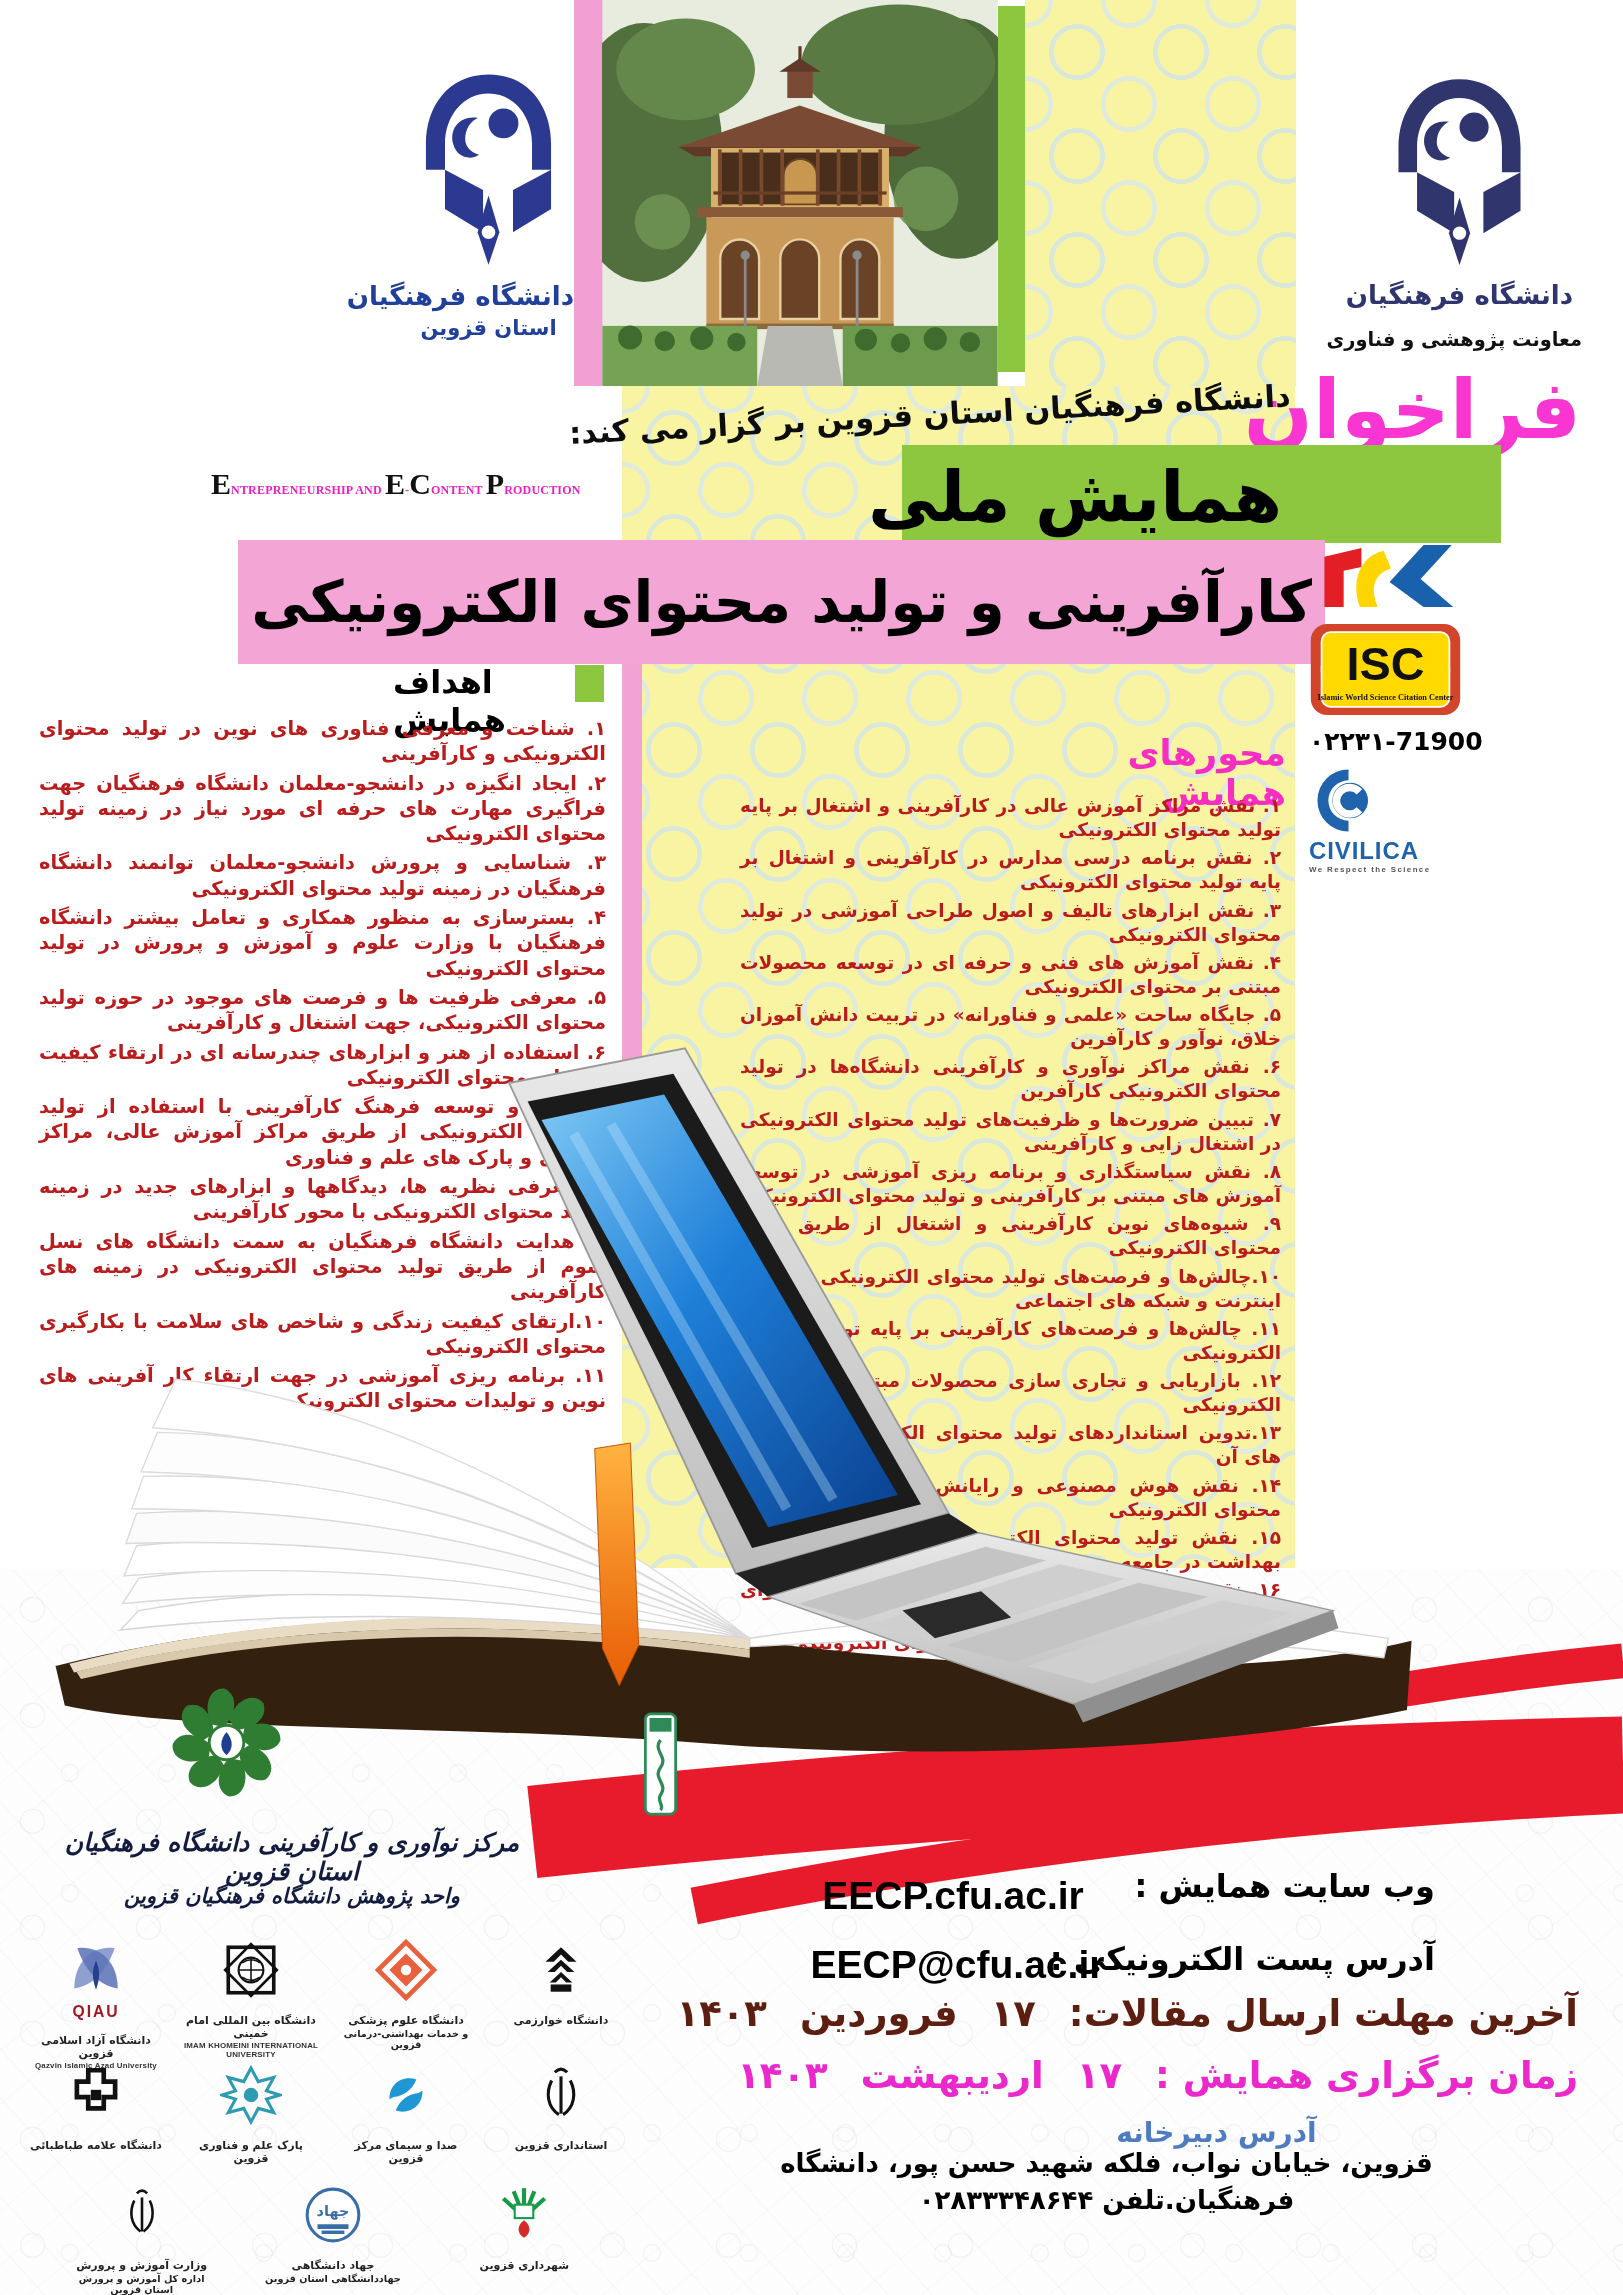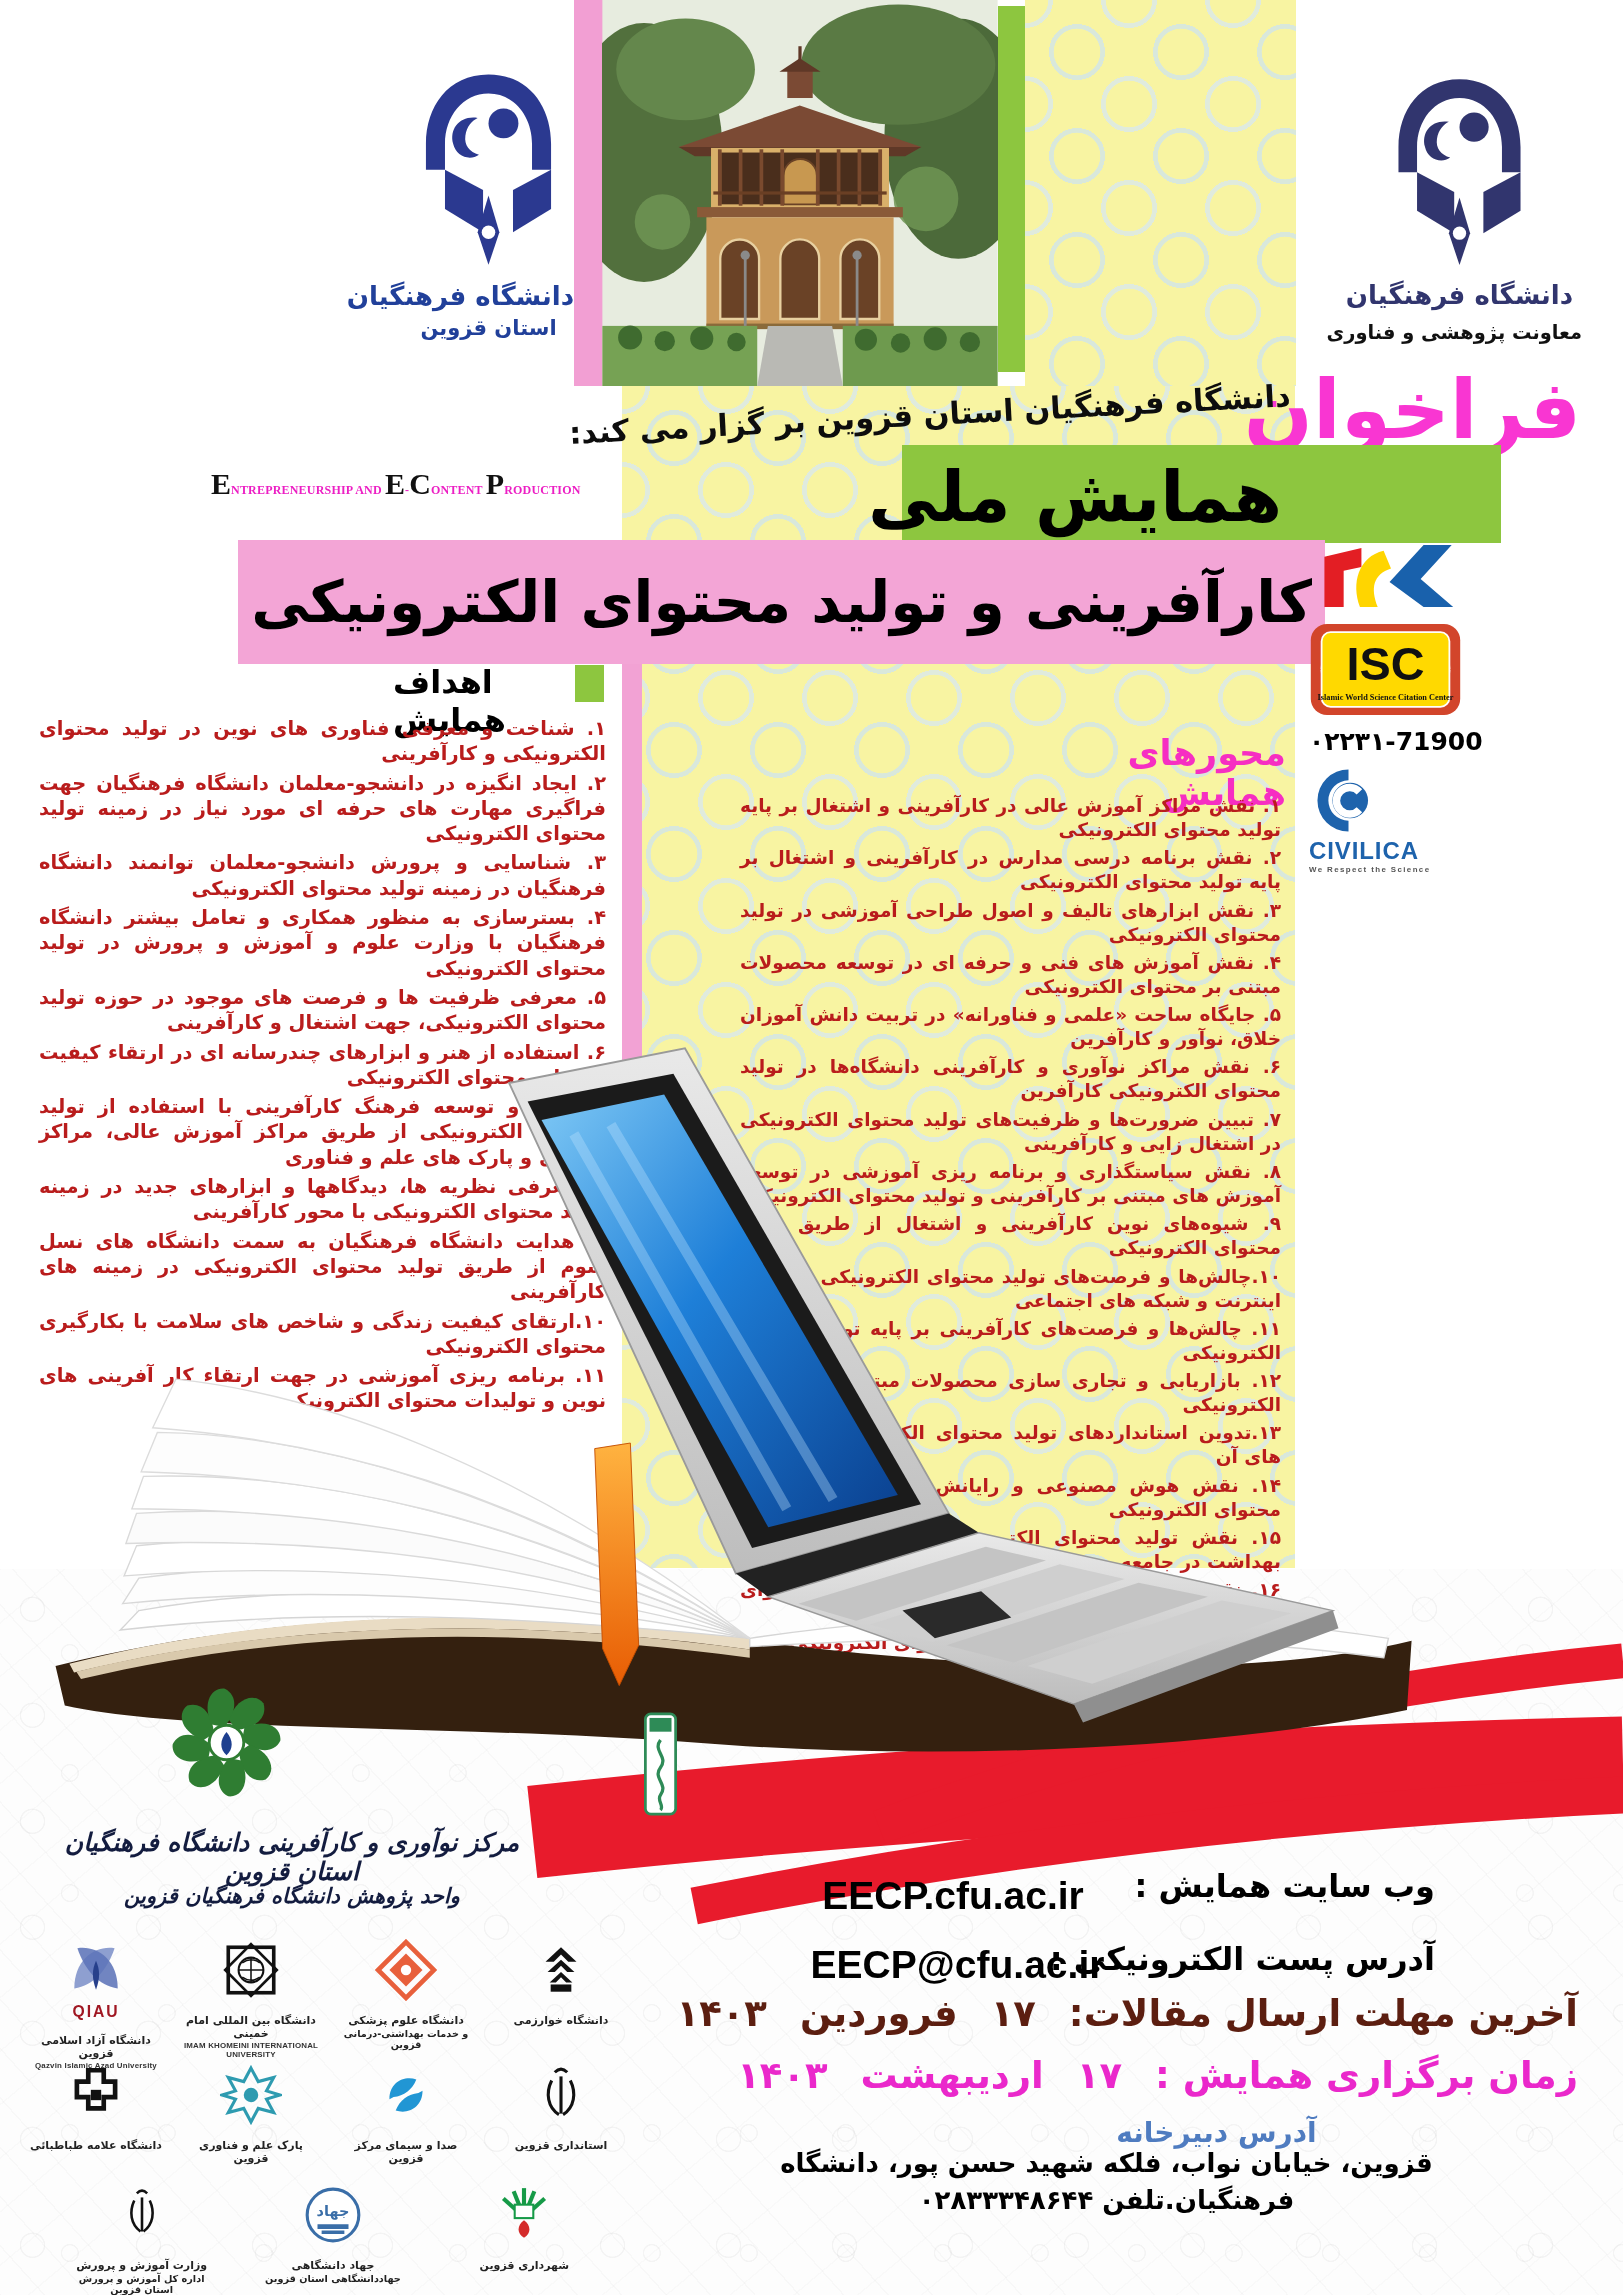--- a/index.html
+++ b/index.html
@@ -172,21 +172,21 @@
         <path d="M60 4 C30 4 14 28 14 55 L14 74 L28 74 L28 55 C28 35 41 18 60 18 C79 18 92 35 92 55 L92 74 L106 74 L106 55 C106 28 90 4 60 4 Z"></path>
         <circle cx="71" cy="40" r="11"></circle>
         <path d="M52 36 C39 34 31 44 34 55 C36 64 46 68 53 63 C46 61 42 56 43 49 C44 42 48 38 52 36 Z"></path>
         <path d="M28 74 L56 89 L56 120 L28 103 Z"></path>
         <path d="M106 74 L78 89 L78 120 L106 103 Z"></path>
         <path d="M60 93 L68 120 L60 144 L52 120 Z"></path>
       </g>
       <circle cx="60" cy="120" r="5" fill="#fff"></circle>
     </svg>
     <div class="logo-cap1 rtl" style="margin-top:7.4px;color:#31356e;">دانشگاه فرهنگیان</div>
-    <div class="logo-cap2 dark rtl" style="margin-top:11px;font-size:19.4px;">معاونت پژوهشی و فناوری</div>
+    <div class="logo-cap2 dark rtl" style="margin-top:18px;font-size:19.4px;">معاونت پژوهشی و فناوری</div>
   </div>
 
   <div class="abs farakhan rtl" style="left:1276px;top:366px;width:305px;">فراخوان</div>
 
   <div class="abs organizer rtl" style="left:611px;top:396px;width:680px;">دانشگاه فرهنگیان استان قزوین بر گزار می کند:</div>
 
   <div class="abs green-box" style="left:902px;top:445px;width:599px;height:98px;"></div>
   <div class="abs hamayesh rtl" style="left:921px;top:456px;width:361px;">همایش ملی</div>
 
   <div class="abs entitle" style="left:211px;top:467px;width:694px;">

